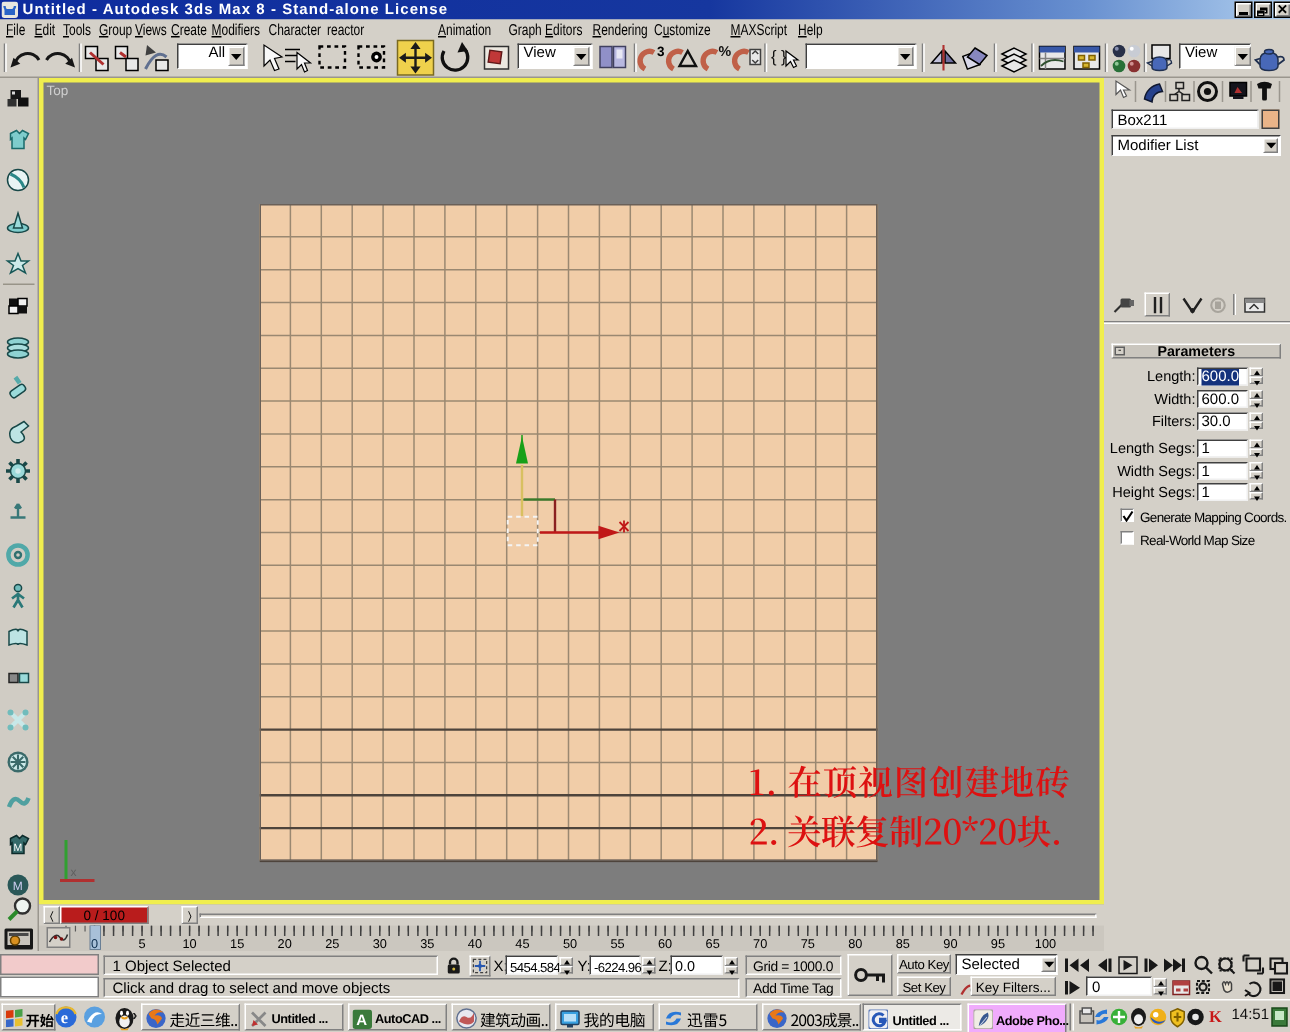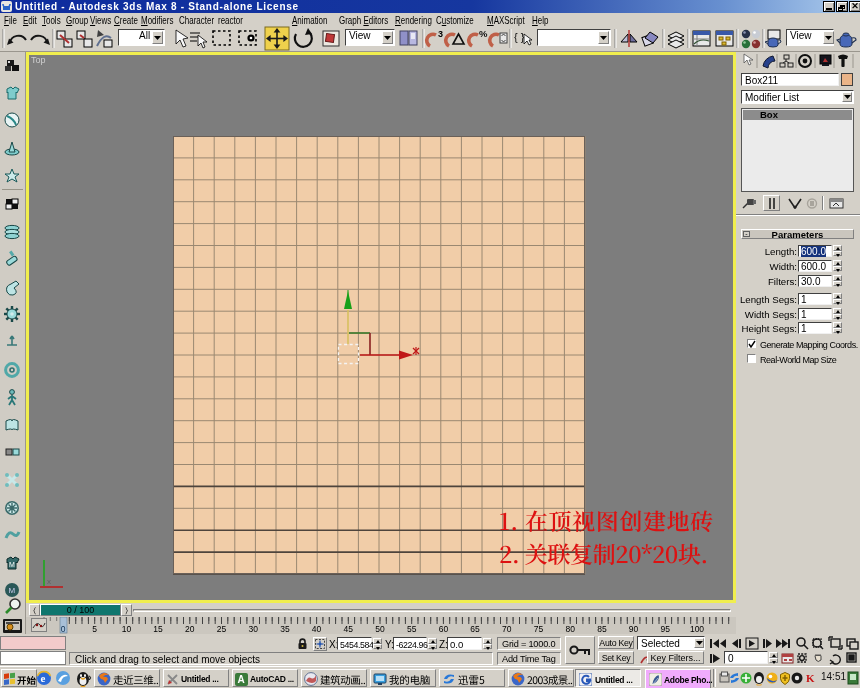--- a/index.html
+++ b/index.html
@@ -525,23 +525,20 @@
 <div class="abs fld" style="left:5px;top:21px;width:98px;height:13px;padding:1px 0 0 3px;font-size:10px">Box211</div>
 <div class="abs" style="left:105px;top:21px;width:12px;height:13px;background:#eab488;border:1px solid #404040"></div>
 
 <div class="abs combo" style="left:5px;top:38px;width:113px;height:14px;font-size:10px;padding:1px 0 0 3px">Modifier List</div>
 <div class="abs cbtn" style="left:106px;top:40px;width:10px;height:10px">
         <svg width="7" height="4" viewBox="0 0 7 4">
           <path d="M0 0h7l-3.5 4z" fill="#000"></path>
         </svg>
       </div>
 
-<div class="abs" style="left:5px;top:56px;width:113px;height:84px;background:#ebebeb;border:1px solid #555">
- <div class="abs" style="left:1px;top:1px;width:109px;height:10px;background:#8c8c8c;font-size:9.5px;font-weight:bold;color:#000;padding-left:17px;line-height:10px">Box</div>
-</div>
 
 <div class="abs" style="left:0px;top:143px;width:124px;height:17px">
  <svg class="abs" style="left:6px;top:2px" width="16" height="13" viewBox="0 0 16 13">
           <path d="M1 11 l5 -5" stroke="#303030" stroke-width="1.4"></path>
           <rect x="5" y="2" width="7" height="6" rx="1" fill="#444"></rect>
           <rect x="11" y="3" width="3" height="4" fill="#666"></rect>
         </svg>
  <div class="abs rais" style="left:27px;top:0px;width:17px;height:16px"></div>
  <svg class="abs" style="left:30px;top:3px" width="12" height="11" viewBox="0 0 12 11">
           <g stroke="#202020" stroke-width="1.6">
@@ -619,21 +616,21 @@
  <div class="abs" style="left:24px;top:95px;font-size:9px;letter-spacing:-0.45px;white-space:nowrap">Generate Mapping Coords.</div>
 
  <div class="abs sunk" style="left:11px;top:109px;width:9px;height:9px;background:#fff"></div>
  <div class="abs" style="left:24px;top:110px;font-size:9px;letter-spacing:-0.45px;white-space:nowrap">Real-World Map Size</div>
 </div>
 
 </div>
 
 <div class="abs" style="left:26px;top:603px;width:710px;height:14px;background:#d4d0c8">
  <div class="abs rais" style="left:3px;top:1px;width:11px;height:12px;text-align:center;font-size:8px;line-height:11px">〈</div>
- <div class="abs rais" style="left:14px;top:1px;width:81px;height:12px;background:#0f766e;text-align:center;font-size:9px;line-height:11px">0 / 100</div>
+ <div class="abs rais" style="left:14px;top:1px;width:59px;height:12px;background:#b91c1c;text-align:center;font-size:9px;line-height:11px">0 / 100</div>
  <div class="abs rais" style="left:95px;top:1px;width:11px;height:12px;text-align:center;font-size:8px;line-height:11px">〉</div>
  <div class="abs sunk" style="left:107px;top:6px;width:598px;height:3px"></div>
 </div>
 
 <div class="abs" style="left:26px;top:617px;width:710px;height:17px;background:#cbc7bf">
  <svg width="710" height="17" viewBox="0 0 710 17" style="position:absolute;left:0;top:0">
 <line x1="18.0" y1="0" x2="18.0" y2="4" stroke="#5a5a5a" stroke-width="0.8"></line>
 <line x1="24.3" y1="0" x2="24.3" y2="4" stroke="#5a5a5a" stroke-width="0.8"></line>
 <line x1="30.7" y1="0" x2="30.7" y2="4" stroke="#5a5a5a" stroke-width="0.8"></line>
 <line x1="37.0" y1="0" x2="37.0" y2="4" stroke="#5a5a5a" stroke-width="0.8"></line>
@@ -881,20 +878,21 @@
       </div>
 </div>
 
 <div class="abs" style="left:0;top:634px;width:860px;height:32px;background:#d4d0c8">
 
 <div class="abs" style="left:0;top:0;width:74px;height:32px;background:#d4d0c8">
  <div class="abs" style="left:0px;top:2px;width:66px;height:14px;background:#f2cbcb;border:1px solid #808080"></div>
  <div class="abs" style="left:0px;top:17px;width:66px;height:14px;background:#fff;border:1px solid #808080"></div>
 </div>
 
+<div class="abs sunk" style="left:69px;top:3px;width:223px;height:13px;font-size:10px;white-space:nowrap;padding:1px 0 0 5px">1 Object Selected</div>
 <div class="abs sunk" style="left:69px;top:18px;width:424px;height:13px;font-size:10px;white-space:nowrap;padding:1px 0 0 5px">Click and drag to select and move objects</div>
 
 <svg class="abs" style="left:297px;top:4px" width="11" height="12" viewBox="0 0 11 12">
         <rect x="1.5" y="5" width="8" height="6" rx="1" fill="#1a1a1a"></rect>
         <path d="M3 5 v-1.4 a2.5 2.5 0 0 1 5 0 V5" fill="none" stroke="#1a1a1a" stroke-width="1.6"></path>
         <circle cx="5.5" cy="8" r="1" fill="#d4b840"></circle>
       </svg>
 
 <div class="abs rais" style="left:313px;top:3px;width:14px;height:14px;background:#d4d0c8"></div>
 <svg class="abs" style="left:315px;top:5px" width="10" height="10" viewBox="0 0 10 10">

